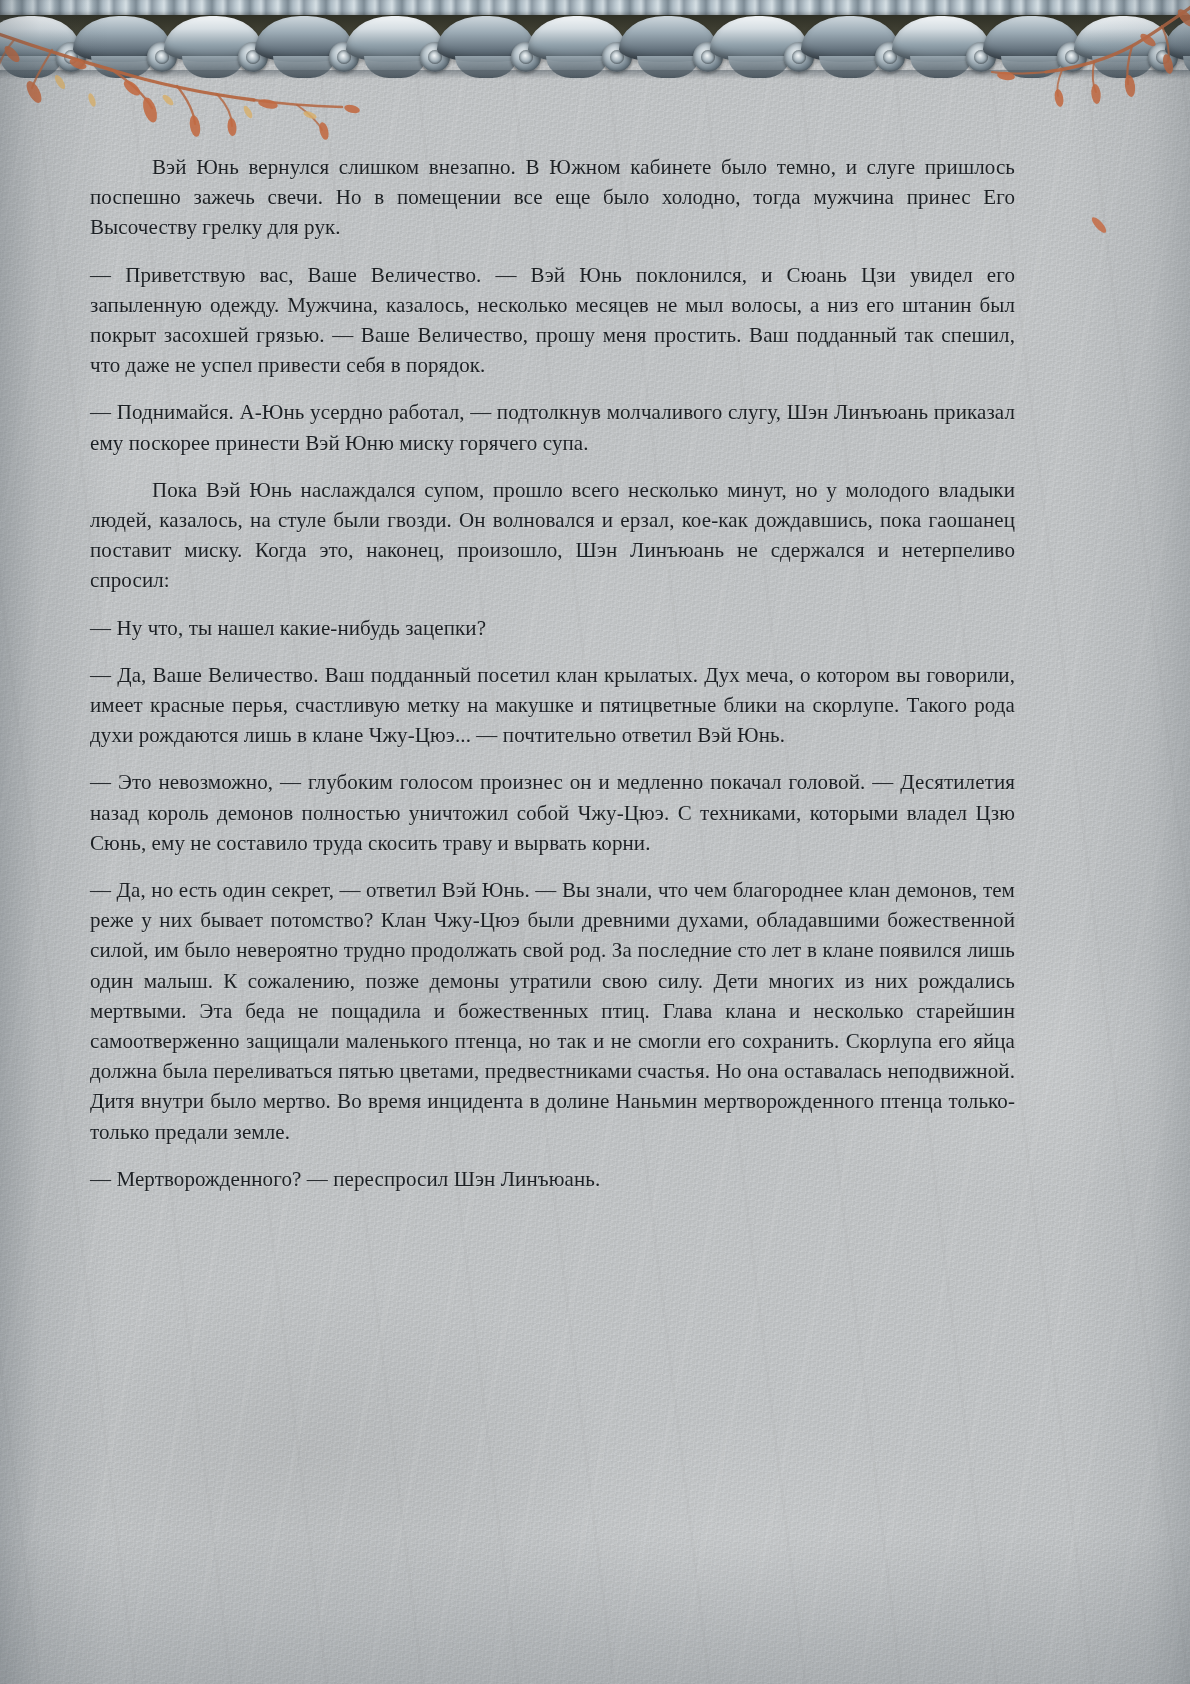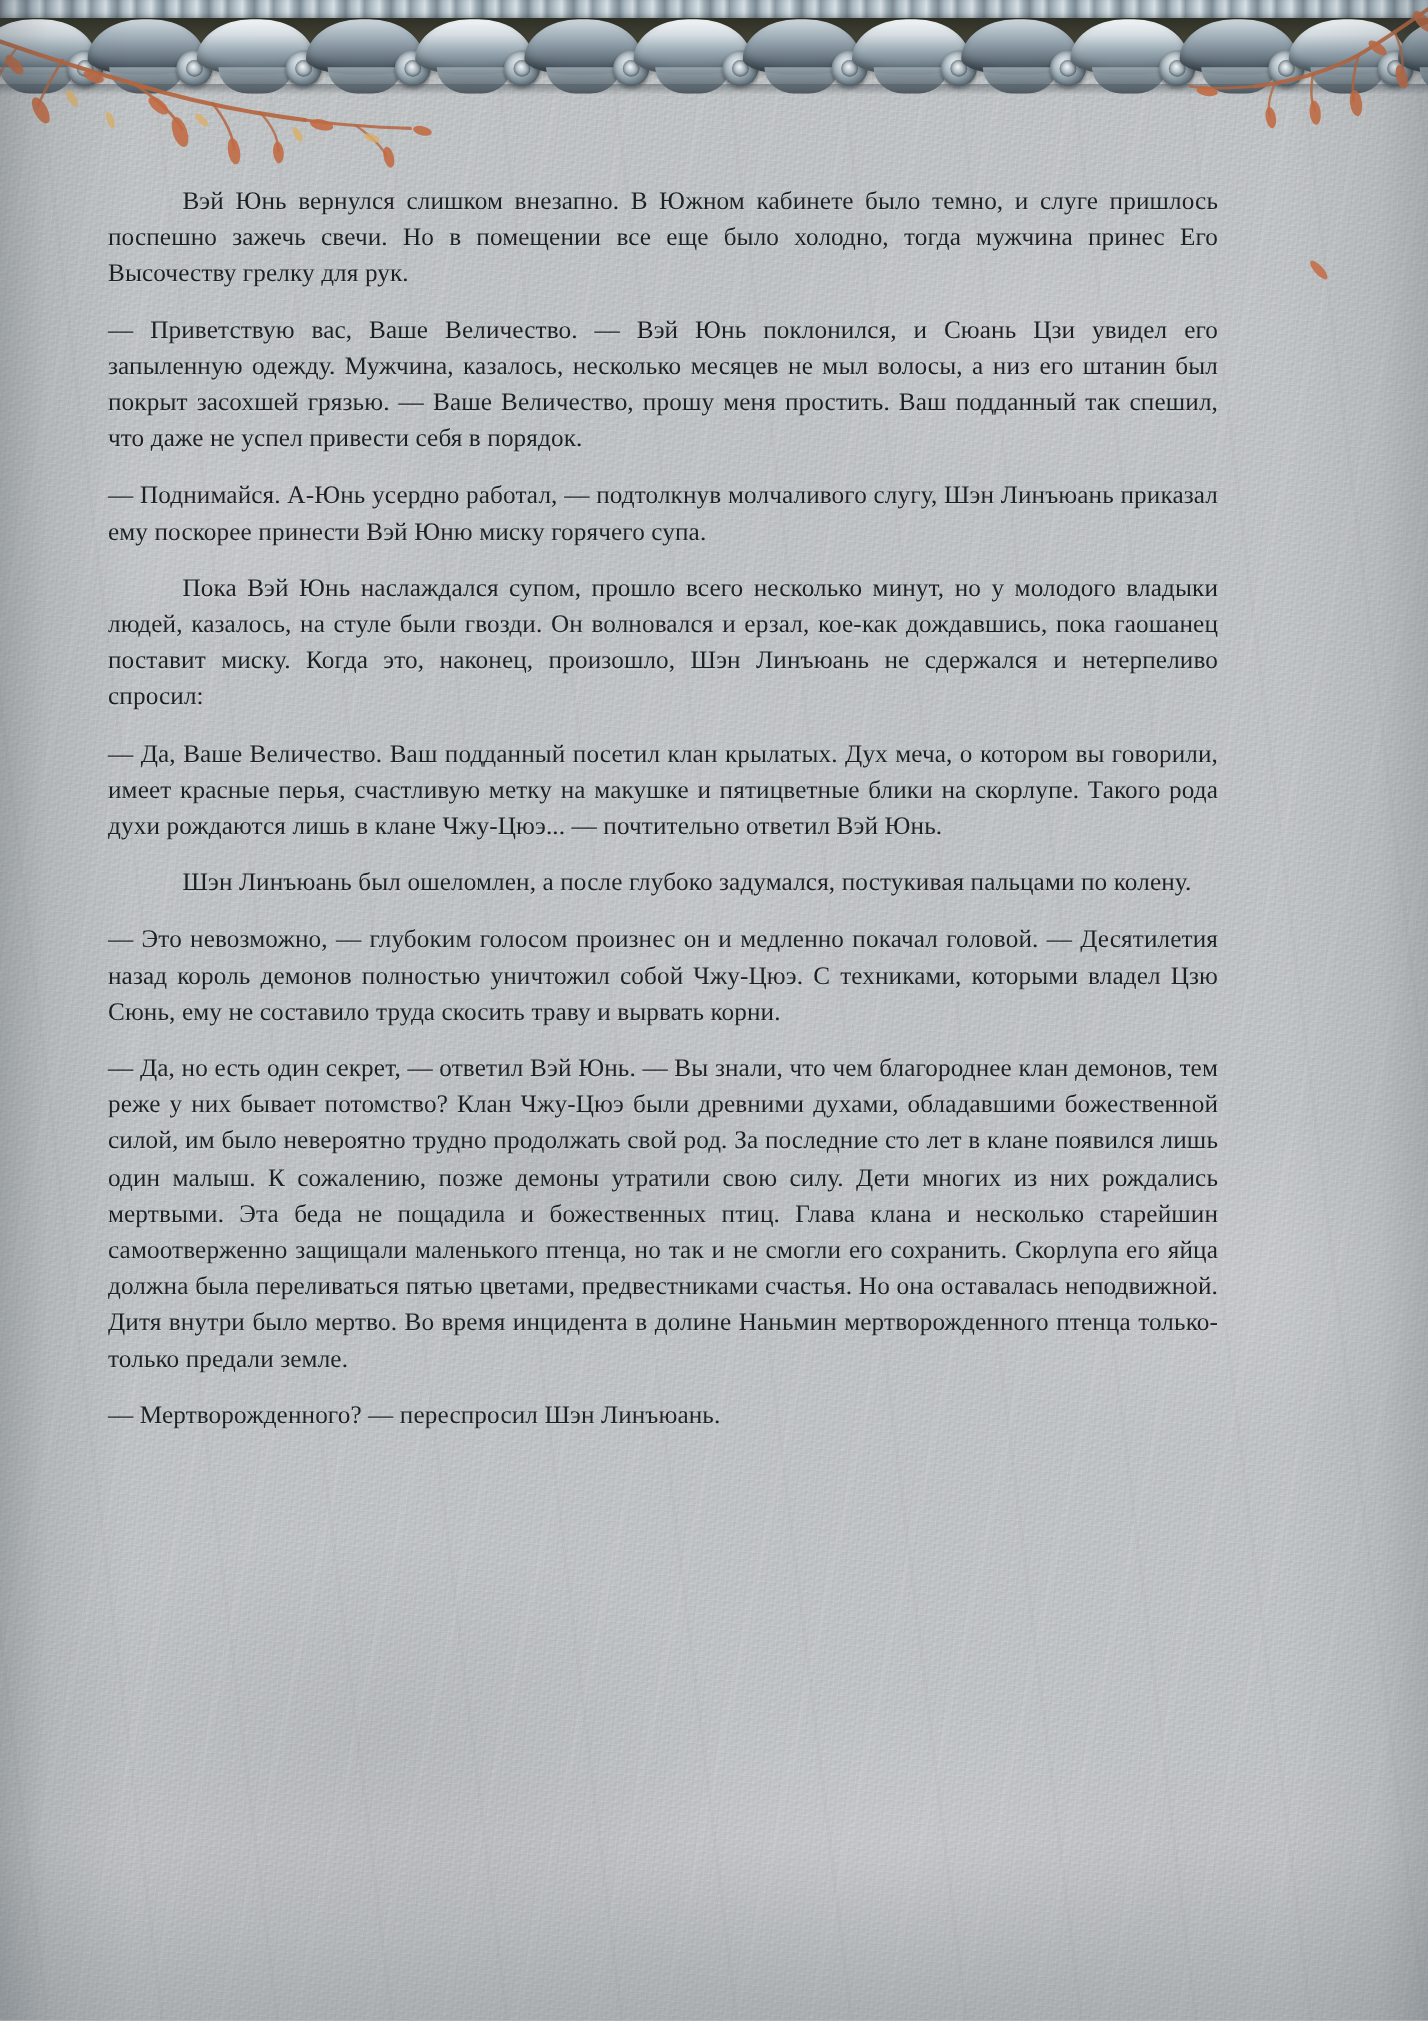--- a/index.html
+++ b/index.html
@@ -275,20 +275,20 @@
     <ellipse cx="13" cy="13" rx="10" ry="3.6" transform="rotate(48 13 13)" fill="#c8704a" opacity=".9"></ellipse>
   </svg>
 
   <div class="tex tex-vignette"></div>
 
   <div class="content" id="content">
       <p class="para indent">Вэй Юнь вернулся слишком внезапно. В Южном кабинете было темно, и слуге пришлось поспешно зажечь свечи. Но в помещении все еще было холодно, тогда мужчина принес Его Высочеству грелку для рук.</p>
       <p class="para">— Приветствую вас, Ваше Величество. — Вэй Юнь поклонился, и Сюань Цзи увидел его запыленную одежду. Мужчина, казалось, несколько месяцев не мыл волосы, а низ его штанин был покрыт засохшей грязью. — Ваше Величество, прошу меня простить. Ваш подданный так спешил, что даже не успел привести себя в порядок.</p>
       <p class="para">— Поднимайся. А-Юнь усердно работал, — подтолкнув молчаливого слугу, Шэн Линъюань приказал ему поскорее принести Вэй Юню миску горячего супа.</p>
       <p class="para indent">Пока Вэй Юнь наслаждался супом, прошло всего несколько минут, но у молодого владыки людей, казалось, на стуле были гвозди. Он волновался и ерзал, кое-как дождавшись, пока гаошанец поставит миску. Когда это, наконец, произошло, Шэн Линъюань не сдержался и нетерпеливо спросил:</p>
+      <p class="para">— Ну что, ты нашел какие-нибудь зацепки?</p>
       <p class="para">— Да, Ваше Величество. Ваш подданный посетил клан крылатых. Дух меча, о котором вы говорили, имеет красные перья, счастливую метку на макушке и пятицветные блики на скорлупе. Такого рода духи рождаются лишь в клане Чжу-Цюэ... — почтительно ответил Вэй Юнь.</p>
-      <p class="para indent">Шэн Линъюань был ошеломлен, а после глубоко задумался, постукивая пальцами по колену.</p>
       <p class="para">— Это невозможно, — глубоким голосом произнес он и медленно покачал головой. — Десятилетия назад король демонов полностью уничтожил собой Чжу-Цюэ. С техниками, которыми владел Цзю Сюнь, ему не составило труда скосить траву и вырвать корни.</p>
       <p class="para">— Да, но есть один секрет, — ответил Вэй Юнь. — Вы знали, что чем благороднее клан демонов, тем реже у них бывает потомство? Клан Чжу-Цюэ были древними духами, обладавшими божественной силой, им было невероятно трудно продолжать свой род. За последние сто лет в клане появился лишь один малыш. К сожалению, позже демоны утратили свою силу. Дети многих из них рождались мертвыми. Эта беда не пощадила и божественных птиц. Глава клана и несколько старейшин самоотверженно защищали маленького птенца, но так и не смогли его сохранить. Скорлупа его яйца должна была переливаться пятью цветами, предвестниками счастья. Но она оставалась неподвижной. Дитя внутри было мертво. Во время инцидента в долине Наньмин мертворожденного птенца только-только предали земле.</p>
       <p class="para">— Мертворожденного? — переспросил Шэн Линъюань.</p>
     </div>
 
 </div>
 
 </body></html>

